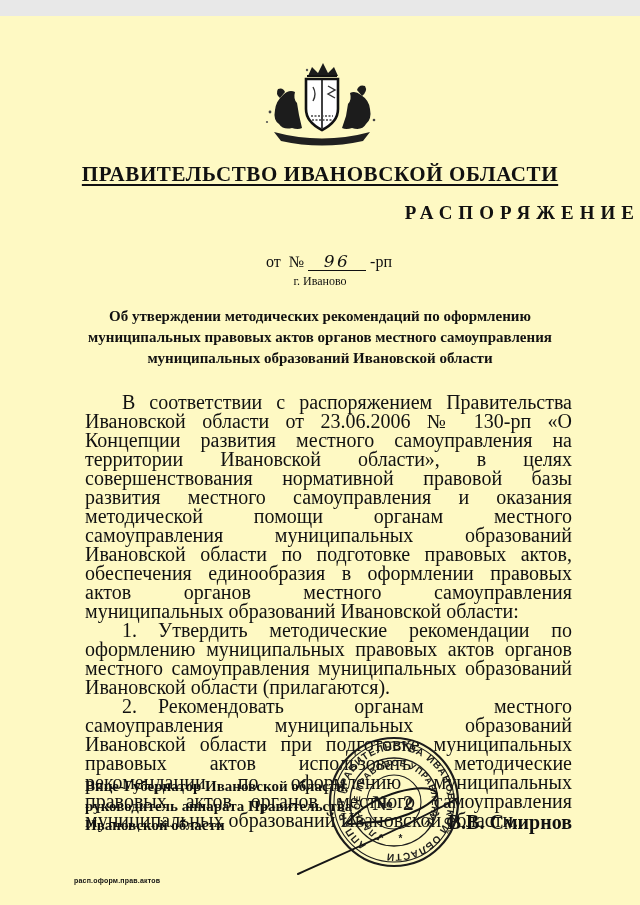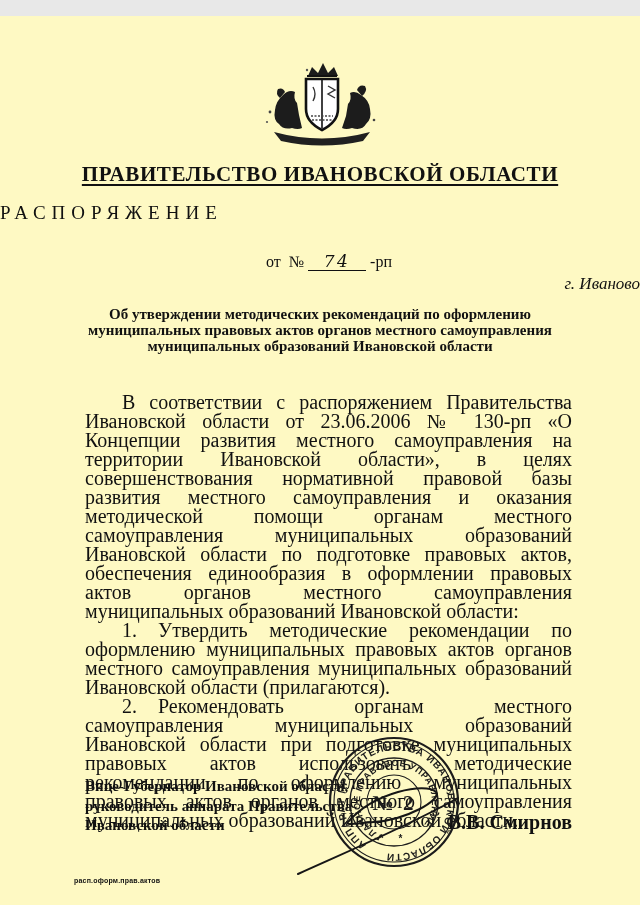--- a/index.html
+++ b/index.html
@@ -16,45 +16,45 @@
   .emblem{position:absolute;left:50%;top:44px;transform:translateX(-50%);}
   
   .org-name{
     position:absolute;top:146px;left:0;width:100%;
     text-align:center;font-size:21px;font-weight:bold;
     letter-spacing:0.6px;text-decoration:underline;
     text-underline-offset:3px;
   }
   .doc-type{
     position:absolute;top:186px;left:0;width:100%;
-    text-align:left;font-size:19px;font-weight:normal;letter-spacing:6px;
+    text-align:right;font-size:19px;font-weight:bold;letter-spacing:6px;
   }
   .date-line{
     position:absolute;top:236px;left:0;width:100%;
     display:flex;justify-content:center;align-items:flex-end;
     font-size:16px;
     padding-left:9px;
   }
   .date-line .plain{padding:0 4px;}
   .blank{
     border-bottom:1.3px solid #111;
     text-align:center;
     font-family:"DejaVu Serif",serif;
     font-style:italic;font-size:17px;letter-spacing:2.5px;
     line-height:18px;
   }
   .blank.date{min-width:118px;padding:0 6px;}
   .blank.num{min-width:46px;padding:0 6px;}
   .city{
     position:absolute;top:258px;left:0;width:100%;
-    text-align:right;font-size:17px;font-style:italic;
+    text-align:center;font-size:12px;
   }
   .title{
     position:absolute;top:290px;left:70px;width:500px;
-    text-align:center;font-weight:bold;font-size:15px;line-height:16px;
+    text-align:center;font-weight:bold;font-size:15px;line-height:21px;
   }
   
   .doc-body{
     position:absolute;top:377px;left:85px;width:487px;
     font-size:20px;line-height:19px;text-align:justify;
   }
   .doc-body p{margin:0;text-indent:37px;}
   .item-num{padding-right:21px;}
   
   .sig-block{
@@ -106,21 +106,21 @@
     <circle cx="57" cy="10" r="1.2" fill="#555"></circle>
   </svg>
 
   <div class="org-name">ПРАВИТЕЛЬСТВО ИВАНОВСКОЙ ОБЛАСТИ</div>
 
   <div class="doc-type">РАСПОРЯЖЕНИЕ</div>
 
   <div class="date-line">
     <span class="plain">от</span>
     <span class="plain">№</span>
-    <span class="blank num">74</span>
+    <span class="blank num">96</span>
     <span class="plain">-рп</span>
   </div>
 
   <div class="city">г. Иваново</div>
 
   <div class="title">Об утверждении методических рекомендаций по оформлению муниципальных правовых актов органов местного самоуправления муниципальных образований Ивановской области</div>
 
   <div class="doc-body">
     <p>В соответствии с распоряжением Правительства Ивановской области от 23.06.2006 № 130-рп «О Концепции развития местного самоуправления на территории Ивановской области», в целях совершенствования нормативной правовой базы развития местного самоуправления и оказания методической помощи органам местного самоуправления муниципальных образований Ивановской области по подготовке правовых актов, обеспечения единообразия в оформлении правовых актов органов местного самоуправления муниципальных образований Ивановской области:</p>
     <p><span class="item-num">1.</span><span>Утвердить методические рекомендации по оформлению муниципальных правовых актов органов местного самоуправления муниципальных образований Ивановской области (прилагаются).</span></p>

